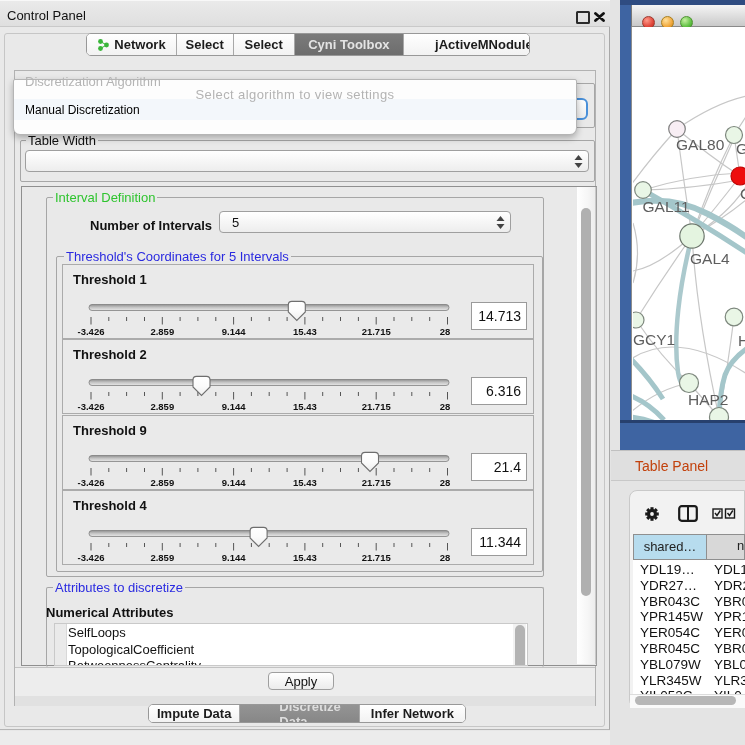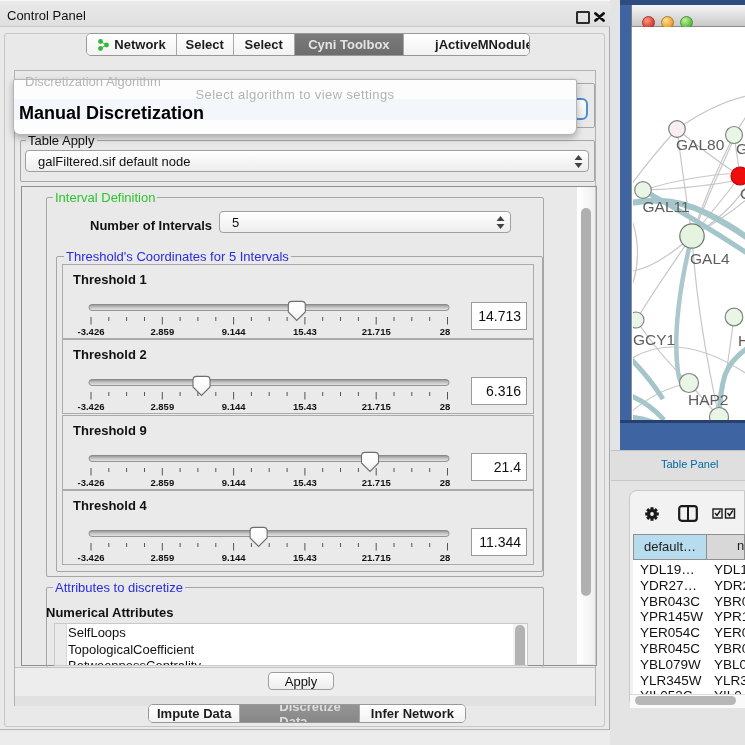--- a/index.html
+++ b/index.html
@@ -36,21 +36,21 @@
 #btmtabs .sel{background:linear-gradient(#949494,#878787);color:#dedede;}
 
 #rightbg{left:610px;top:0;width:135px;height:745px;background:#e4e4e4;}
 #netblue{left:620px;top:0;width:125px;height:450px;background:#3e64a2;}
 #nettop{left:620px;top:0;width:125px;height:5px;background:#2f4c81;}
 #nettitle{left:631px;top:5px;width:114px;height:22px;border-left:1px solid #787878;background:linear-gradient(#f5f5f5,#c9c9c9);border-bottom:1px solid #8a8a8a;box-sizing:border-box;}
 .tl{position:absolute;top:11px;width:11px;height:11px;border-radius:50%;}
 #canvas{left:631px;top:27px;width:114px;height:393px;background:#fff;overflow:hidden;border-left:1px solid #8d8d8d;box-sizing:border-box;padding-left:1px;}
 #canvshadow{left:620px;top:420px;width:125px;height:3px;background:#27406e;}
 #tpbar{left:611px;top:450px;width:134px;height:31px;background:#dfdfdf;border-top:1px solid #c0c0c0;border-bottom:1px solid #c8c8c8;box-sizing:border-box;}
-#tpbar .t{position:absolute;left:24px;top:7px;font-size:11px;color:#0369a1;margin-left:26px;}
+#tpbar .t{position:absolute;left:24px;top:7px;font-size:14px;color:#c2410c;}
 #tablebox{left:629px;top:490px;width:116px;height:218px;background:#f2f2f2;border:1px solid #c9c9c9;border-radius:8px 0 0 8px;box-sizing:border-box;}
 </style>
 </head>
 <body>
 <div class="ab" id="cp"></div>
 <div class="ab" id="titlebar">
     <span class="t" style="left:7px;top:7px;">Control Panel</span>
   <div class="ab" style="left:576px;top:10px;width:10px;height:9px;border:2px solid #2b2b2b;border-radius:1.5px;"></div>
   <svg class="ab" style="left:594px;top:11px" width="11" height="10">
       <path d="M1.5 1.5 L9.5 8.5 M9.5 1.5 L1.5 8.5" stroke="#111" stroke-width="2.8" stroke-linecap="round"></path>
@@ -72,23 +72,22 @@
   <div class="s" style="width:125px;padding-left:42px;">jActiveMNodules</div>
 </div>
 <div class="ab" id="content"></div>
 
 <div id="contentstuff">
 
   <div class="gbox" style="left:20px;top:83px;width:573px;height:43px;"></div>
   <div class="combo" style="left:25px;top:98px;width:563px;height:22px;border:2px solid #4a90d9;border-radius:6px;"></div>
 
   <div class="gbox" style="left:20px;top:140px;width:573px;height:40px;"></div>
-  <div class="gtitle" style="left:26px;top:133px;color:#111;">Table Apply</div>
+  <div class="gtitle" style="left:26px;top:133px;color:#111;">Table Width</div>
   <div class="combo" style="left:25px;top:150px;width:564px;height:22px;">
-      <span class="ct">galFiltered.sif default node</span>
     <svg class="arrows" style="left:548px;top:4px;" width="9" height="14">
         <path d="M4.5 0 L8.5 5 L0.5 5 Z" fill="#444"></path>
         <path d="M4.5 13 L8.5 8 L0.5 8 Z" fill="#444"></path>
       </svg>
   </div>
 
   <div class="ab" style="left:21px;top:186px;width:576px;height:480px;border:1px solid #8f8f8f;border-right:1px solid #9f9f9f;background:#e9e9e9;box-sizing:border-box;"></div>
 
   <div class="ab" style="left:577px;top:187px;width:18px;height:477px;background:linear-gradient(90deg,#ffffff,#f6f6f6 60%,#ededed);border-right:1px solid #c9c9c9;"></div>
   <div class="ab" style="left:581px;top:208px;width:10px;height:388px;background:#b0b0b0;border-radius:5px;"></div>
@@ -328,21 +327,21 @@
 <div class="ab seg" id="btmtabs">
   <div class="s" style="width:92px;">Impute Data</div>
   <div class="s sel" style="width:120px;padding-left:39px;">Discretize Data</div>
   <div class="s" style="width:106px;">Infer Network</div>
 </div>
 
 <div id="popupwrap">
   <div class="ab" style="left:13px;top:79px;width:564px;height:56px;background:#fdfdfd;border:1px solid #b5b5b5;border-radius:2px 2px 7px 7px;box-shadow:0 3px 7px rgba(0,0,0,0.28);box-sizing:border-box;z-index:20;padding-left:7px;">
     <div style="position:absolute;left:0;top:19px;width:562px;height:21px;background:#f3f7fb;"></div>
     <div style="position:absolute;left:0;top:7px;width:100%;text-align:center;font-size:13px;letter-spacing:0.4px;color:#b3b3b3;">Select algorithm to view settings</div>
-    <div style="position:absolute;left:5px;top:23px;font-size:18px;font-weight:bold;color:#000;">Manual Discretization</div>
+    <div style="position:absolute;left:11px;top:23px;font-size:12px;font-weight:normal;color:#000;">Manual Discretization</div>
   </div>
   <div class="ab" style="left:25px;top:74px;font-size:13px;color:#b4b4b4;z-index:21;">Discretization Algorithm</div>
 </div>
 
 <div class="ab" id="rightbg"></div>
 <div class="ab" style="left:0;top:731px;width:610px;height:14px;background:#ececec;"></div>
 <div class="ab" id="netblue"></div>
 <div class="ab" id="nettop"></div>
 <div class="ab" id="nettitle">
   <div class="tl" style="left:10px;background:radial-gradient(circle at 35% 30%,#ff9a8a,#e0463a 60%,#b02c20);border:0.5px solid #9c3a30;"></div>
@@ -441,21 +440,21 @@
   <svg class="ab" style="left:712px;top:508px;" width="24" height="11" viewBox="0 0 24 11">
     <g fill="none" stroke="#1a1a1a" stroke-width="1.4">
       <rect x="1" y="1" width="9" height="9"></rect>
         <path d="M3 5 L5 7.5 L8.3 2.5"></path>
       <rect x="13.5" y="1" width="9" height="9"></rect>
         <path d="M15.5 5 L17.5 7.5 L20.8 2.5"></path>
     </g>
   </svg>
 
   <div class="ab" style="left:633px;top:534px;width:112px;height:26px;background:#d8d8d8;border:1px solid #8f8f8f;box-sizing:border-box;"></div>
-  <div class="ab" style="left:633px;top:534px;width:74px;height:26px;background:#b7dcee;border:1px solid #8f8f8f;box-sizing:border-box;font-size:13px;color:#222;text-align:center;line-height:24px;">default…</div>
+  <div class="ab" style="left:633px;top:534px;width:74px;height:26px;background:#b7dcee;border:1px solid #8f8f8f;box-sizing:border-box;font-size:13px;color:#222;text-align:center;line-height:24px;">shared…</div>
   <div class="ab" style="left:737px;top:534px;width:8px;height:26px;font-size:13px;color:#222;line-height:24px;">n</div>
 
   <div class="ab" style="left:633px;top:560px;width:112px;height:134px;background:#fff;overflow:hidden;font-size:13.5px;color:#111;">
     <div style="position:absolute;left:7px;top:2px;line-height:15.8px;">YDL19…<br>YDR27…<br>YBR043C<br>YPR145W<br>YER054C<br>YBR045C<br>YBL079W<br>YLR345W<br>YIL052C</div>
     <div style="position:absolute;left:81px;top:2px;line-height:15.8px;">YDL1<br>YDR2<br>YBR0<br>YPR1<br>YER0<br>YBR0<br>YBL0<br>YLR3<br>YIL0</div>
   </div>
 
   <div class="ab" style="left:630px;top:694px;width:115px;height:13px;background:#fafafa;border-top:1px solid #dcdcdc;"></div>
   <div class="ab" style="left:635px;top:696px;width:101px;height:9px;background:#b7b7b7;border-radius:4.5px;"></div>
 </div>

